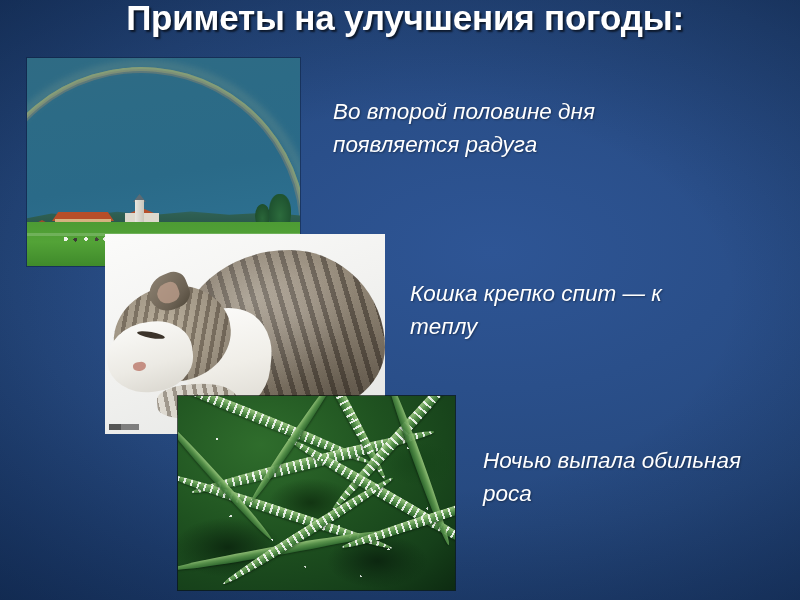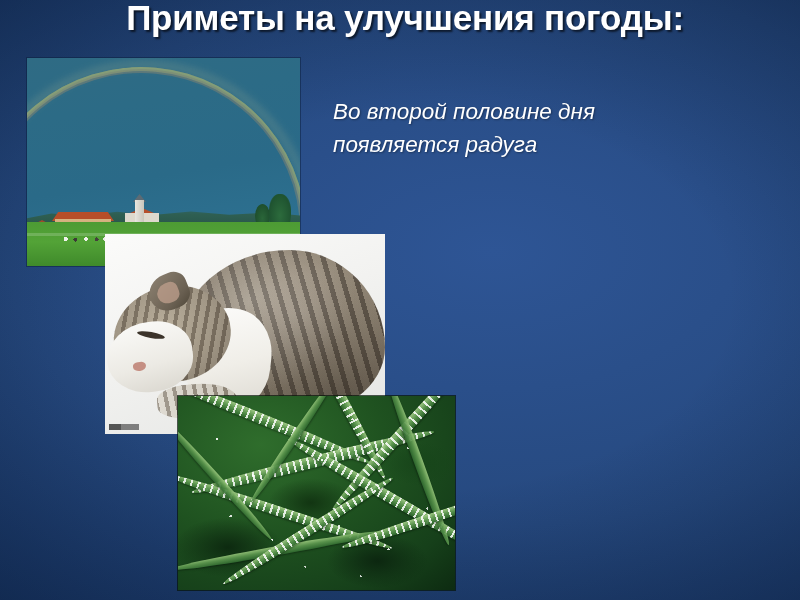--- a/index.html
+++ b/index.html
@@ -386,15 +386,17 @@
     <div class="blade dew" style="left:30px;  top:130px; width:200px; height:10px; transform:rotate(-32deg);"></div>
     <div class="blade" style="left:-40px; top:80px;  width:160px; height:8px;  transform:rotate(48deg);"></div>
     <div class="blade dew" style="left:160px; top:120px; width:170px; height:10px; transform:rotate(-18deg);"></div>
     <div class="blade" style="left:40px;  top:40px;  width:150px; height:8px;  transform:rotate(-56deg);"></div>
 
     <div class="gr-sparkle"></div>
   </div>
 
   <div class="body-text" id="txt-rainbow">Во второй половине дня появляется радуга</div>
 
-
+  <div class="body-text" id="txt-cat">Кошка крепко спит — к теплу</div>
+
+  <div class="body-text" id="txt-dew">Ночью выпала обильная роса</div>
 
 </div>
 
 </body></html>

